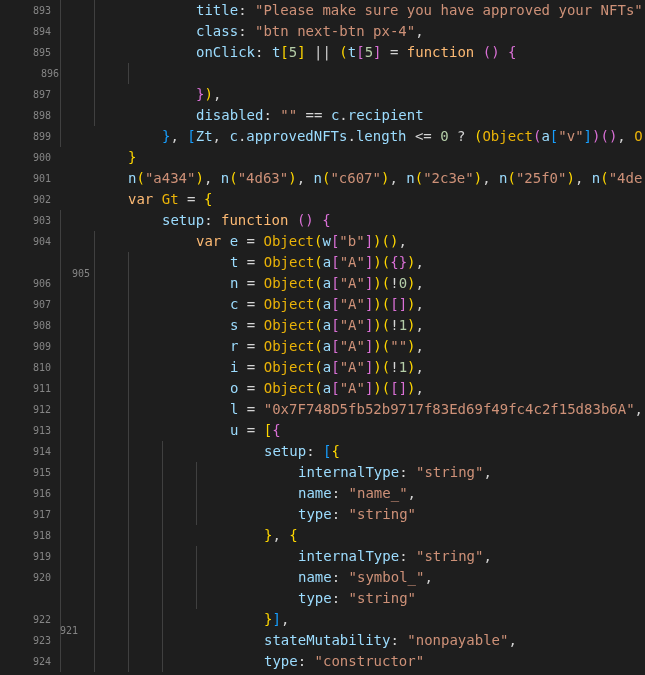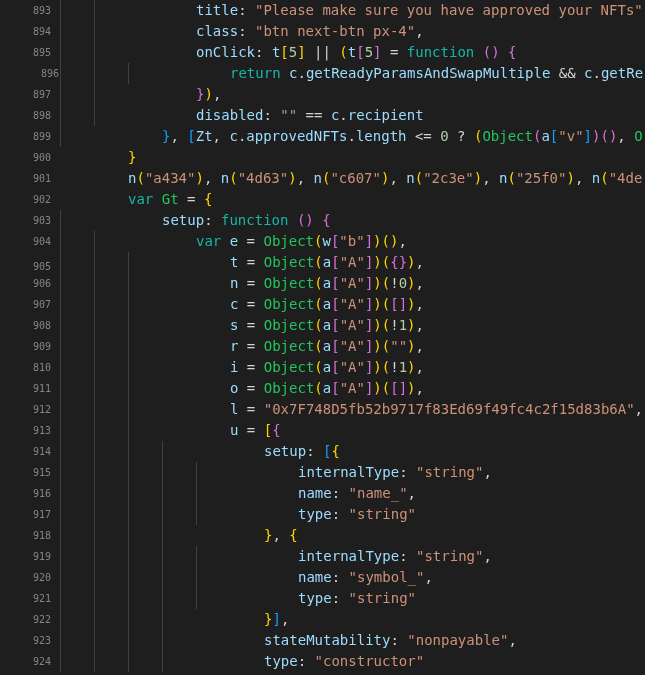--- a/index.html
+++ b/index.html
@@ -78,22 +78,22 @@
     font-size: 14px;
     white-space: pre;
     font-family: "DejaVu Sans Mono", "Liberation Mono", monospace;
     color: #d4d4d4;
   }
 
   
   .t-plain   { color: #d4d4d4; }
   .t-prop    { color: #9cdcfe; }   
   .t-string  { color: #ce9178; }   
-  .t-key     { color: #14b8a6; }   
-  .t-type    { color: #22c55e; }   
+  .t-key     { color: #fdba74; }   
+  .t-type    { color: #eab308; }   
   .t-num     { color: #b5cea8; }   
   .t-b1      { color: #ffd700; }   
   .t-b2      { color: #da70d6; }   
   .t-b3      { color: #179fff; }   
 </style>
 </head>
 <body>
 
 <div id="editor">
 
@@ -106,21 +106,20 @@
       <div class="guide" style="left: 128px; top: 252px; height: 420px; background: rgb(64, 64, 64);"></div>
       <div class="guide" style="left: 162px; top: 441px; height: 231px; background: rgb(64, 64, 64);"></div>
       <div class="guide" style="left: 196px; top: 462px; height: 63px; background: rgb(64, 64, 64);"></div>
       <div class="guide" style="left: 196px; top: 546px; height: 63px; background: rgb(64, 64, 64);"></div>
     </div>
 
   <div id="code">
       <div class="row" style="top: 0px; left: 196px;"><span class="t-prop">title</span><span class="t-plain">: </span><span class="t-string">"Please make sure you have approved your NFTs"</span></div>
       <div class="row" style="top: 21px; left: 196px;"><span class="t-prop">class</span><span class="t-plain">: </span><span class="t-string">"btn next-btn px-4"</span><span class="t-plain">,</span></div>
       <div class="row" style="top: 42px; left: 196px;"><span class="t-prop">onClick</span><span class="t-plain">: </span><span class="t-prop">t</span><span class="t-b1">[</span><span class="t-num">5</span><span class="t-b1">]</span><span class="t-plain"> || </span><span class="t-b1">(</span><span class="t-prop">t</span><span class="t-b2">[</span><span class="t-num">5</span><span class="t-b2">]</span><span class="t-plain"> = </span><span class="t-key">function</span><span class="t-plain"> </span><span class="t-b2">()</span><span class="t-plain"> </span><span class="t-b2">{</span></div>
-      <div class="row" style="top: 63px; left: 230px;"><span class="t-key">return</span><span class="t-plain"> </span><span class="t-prop">c</span><span class="t-plain">.</span><span class="t-prop">getReadyParamsAndSwapMultiple</span><span class="t-plain"> &amp;&amp; </span><span class="t-prop">c</span><span class="t-plain">.</span><span class="t-prop">getRe</span></div>
       <div class="row" style="top: 84px; left: 196px;"><span class="t-b2">}</span><span class="t-b1">)</span><span class="t-plain">,</span></div>
       <div class="row" style="top: 105px; left: 196px;"><span class="t-prop">disabled</span><span class="t-plain">: </span><span class="t-string">""</span><span class="t-plain"> == </span><span class="t-prop">c</span><span class="t-plain">.</span><span class="t-prop">recipient</span></div>
       <div class="row" style="top: 126px; left: 162px;"><span class="t-b3">}</span><span class="t-plain">, </span><span class="t-b3">[</span><span class="t-prop">Zt</span><span class="t-plain">, </span><span class="t-prop">c</span><span class="t-plain">.</span><span class="t-prop">approvedNFTs</span><span class="t-plain">.</span><span class="t-prop">length</span><span class="t-plain"> &lt;= </span><span class="t-num">0</span><span class="t-plain"> ? </span><span class="t-b1">(</span><span class="t-type">Object</span><span class="t-b2">(</span><span class="t-prop">a</span><span class="t-b3">[</span><span class="t-string">"v"</span><span class="t-b3">]</span><span class="t-b2">)</span><span class="t-b2">()</span><span class="t-plain">, </span><span class="t-type">O</span></div>
       <div class="row" style="top: 147px; left: 128px;"><span class="t-b1">}</span></div>
       <div class="row" style="top: 168px; left: 128px;"><span class="t-prop">n</span><span class="t-b1">(</span><span class="t-string">"a434"</span><span class="t-b1">)</span><span class="t-plain">, </span><span class="t-prop">n</span><span class="t-b1">(</span><span class="t-string">"4d63"</span><span class="t-b1">)</span><span class="t-plain">, </span><span class="t-prop">n</span><span class="t-b1">(</span><span class="t-string">"c607"</span><span class="t-b1">)</span><span class="t-plain">, </span><span class="t-prop">n</span><span class="t-b1">(</span><span class="t-string">"2c3e"</span><span class="t-b1">)</span><span class="t-plain">, </span><span class="t-prop">n</span><span class="t-b1">(</span><span class="t-string">"25f0"</span><span class="t-b1">)</span><span class="t-plain">, </span><span class="t-prop">n</span><span class="t-b1">(</span><span class="t-string">"4de</span></div>
       <div class="row" style="top: 189px; left: 128px;"><span class="t-key">var</span><span class="t-plain"> </span><span class="t-type">Gt</span><span class="t-plain"> = </span><span class="t-b1">{</span></div>
       <div class="row" style="top: 210px; left: 162px;"><span class="t-prop">setup</span><span class="t-plain">: </span><span class="t-key">function</span><span class="t-plain"> </span><span class="t-b2">()</span><span class="t-plain"> </span><span class="t-b2">{</span></div>
       <div class="row" style="top: 231px; left: 196px;"><span class="t-key">var</span><span class="t-plain"> </span><span class="t-prop">e</span><span class="t-plain"> = </span><span class="t-type">Object</span><span class="t-b1">(</span><span class="t-prop">w</span><span class="t-b2">[</span><span class="t-string">"b"</span><span class="t-b2">]</span><span class="t-b1">)</span><span class="t-b1">()</span><span class="t-plain">,</span></div>
       <div class="row" style="top: 252px; left: 230px;"><span class="t-prop">t</span><span class="t-plain"> = </span><span class="t-type">Object</span><span class="t-b1">(</span><span class="t-prop">a</span><span class="t-b2">[</span><span class="t-string">"A"</span><span class="t-b2">]</span><span class="t-b1">)</span><span class="t-b1">(</span><span class="t-b2">{}</span><span class="t-b1">)</span><span class="t-plain">,</span></div>
       <div class="row" style="top: 273px; left: 230px;"><span class="t-prop">n</span><span class="t-plain"> = </span><span class="t-type">Object</span><span class="t-b1">(</span><span class="t-prop">a</span><span class="t-b2">[</span><span class="t-string">"A"</span><span class="t-b2">]</span><span class="t-b1">)</span><span class="t-b1">(</span><span class="t-plain">!</span><span class="t-num">0</span><span class="t-b1">)</span><span class="t-plain">,</span></div>
@@ -150,35 +149,35 @@
       <div class="ln" style="top: 42px;">895</div>
       <div class="ln" style="top: 63px; padding-left: 8px;">896</div>
       <div class="ln" style="top: 84px;">897</div>
       <div class="ln" style="top: 105px;">898</div>
       <div class="ln" style="top: 126px;">899</div>
       <div class="ln" style="top: 147px;">900</div>
       <div class="ln" style="top: 168px;">901</div>
       <div class="ln" style="top: 189px;">902</div>
       <div class="ln" style="top: 210px;">903</div>
       <div class="ln" style="top: 231px;">904</div>
-      <div class="ln" style="top: 256px;">905</div>
+      <div class="ln" style="top: 263px; padding-left: 39px;">905</div>
       <div class="ln" style="top: 273px;">906</div>
       <div class="ln" style="top: 294px;">907</div>
       <div class="ln" style="top: 315px;">908</div>
       <div class="ln" style="top: 336px;">909</div>
       <div class="ln" style="top: 357px;">810</div>
       <div class="ln" style="top: 378px;">911</div>
       <div class="ln" style="top: 399px;">912</div>
       <div class="ln" style="top: 420px;">913</div>
       <div class="ln" style="top: 441px;">914</div>
       <div class="ln" style="top: 462px;">915</div>
       <div class="ln" style="top: 483px;">916</div>
       <div class="ln" style="top: 504px;">917</div>
       <div class="ln" style="top: 525px;">918</div>
       <div class="ln" style="top: 546px;">919</div>
       <div class="ln" style="top: 567px;">920</div>
-      <div class="ln" style="top: 588px;">921</div>
+      <div class="ln" style="top: 620px; padding-left: 27px;">921</div>
       <div class="ln" style="top: 609px;">922</div>
       <div class="ln" style="top: 630px;">923</div>
       <div class="ln" style="top: 651px;">924</div>
     </div>
 
 </div>
 
 </body></html>

